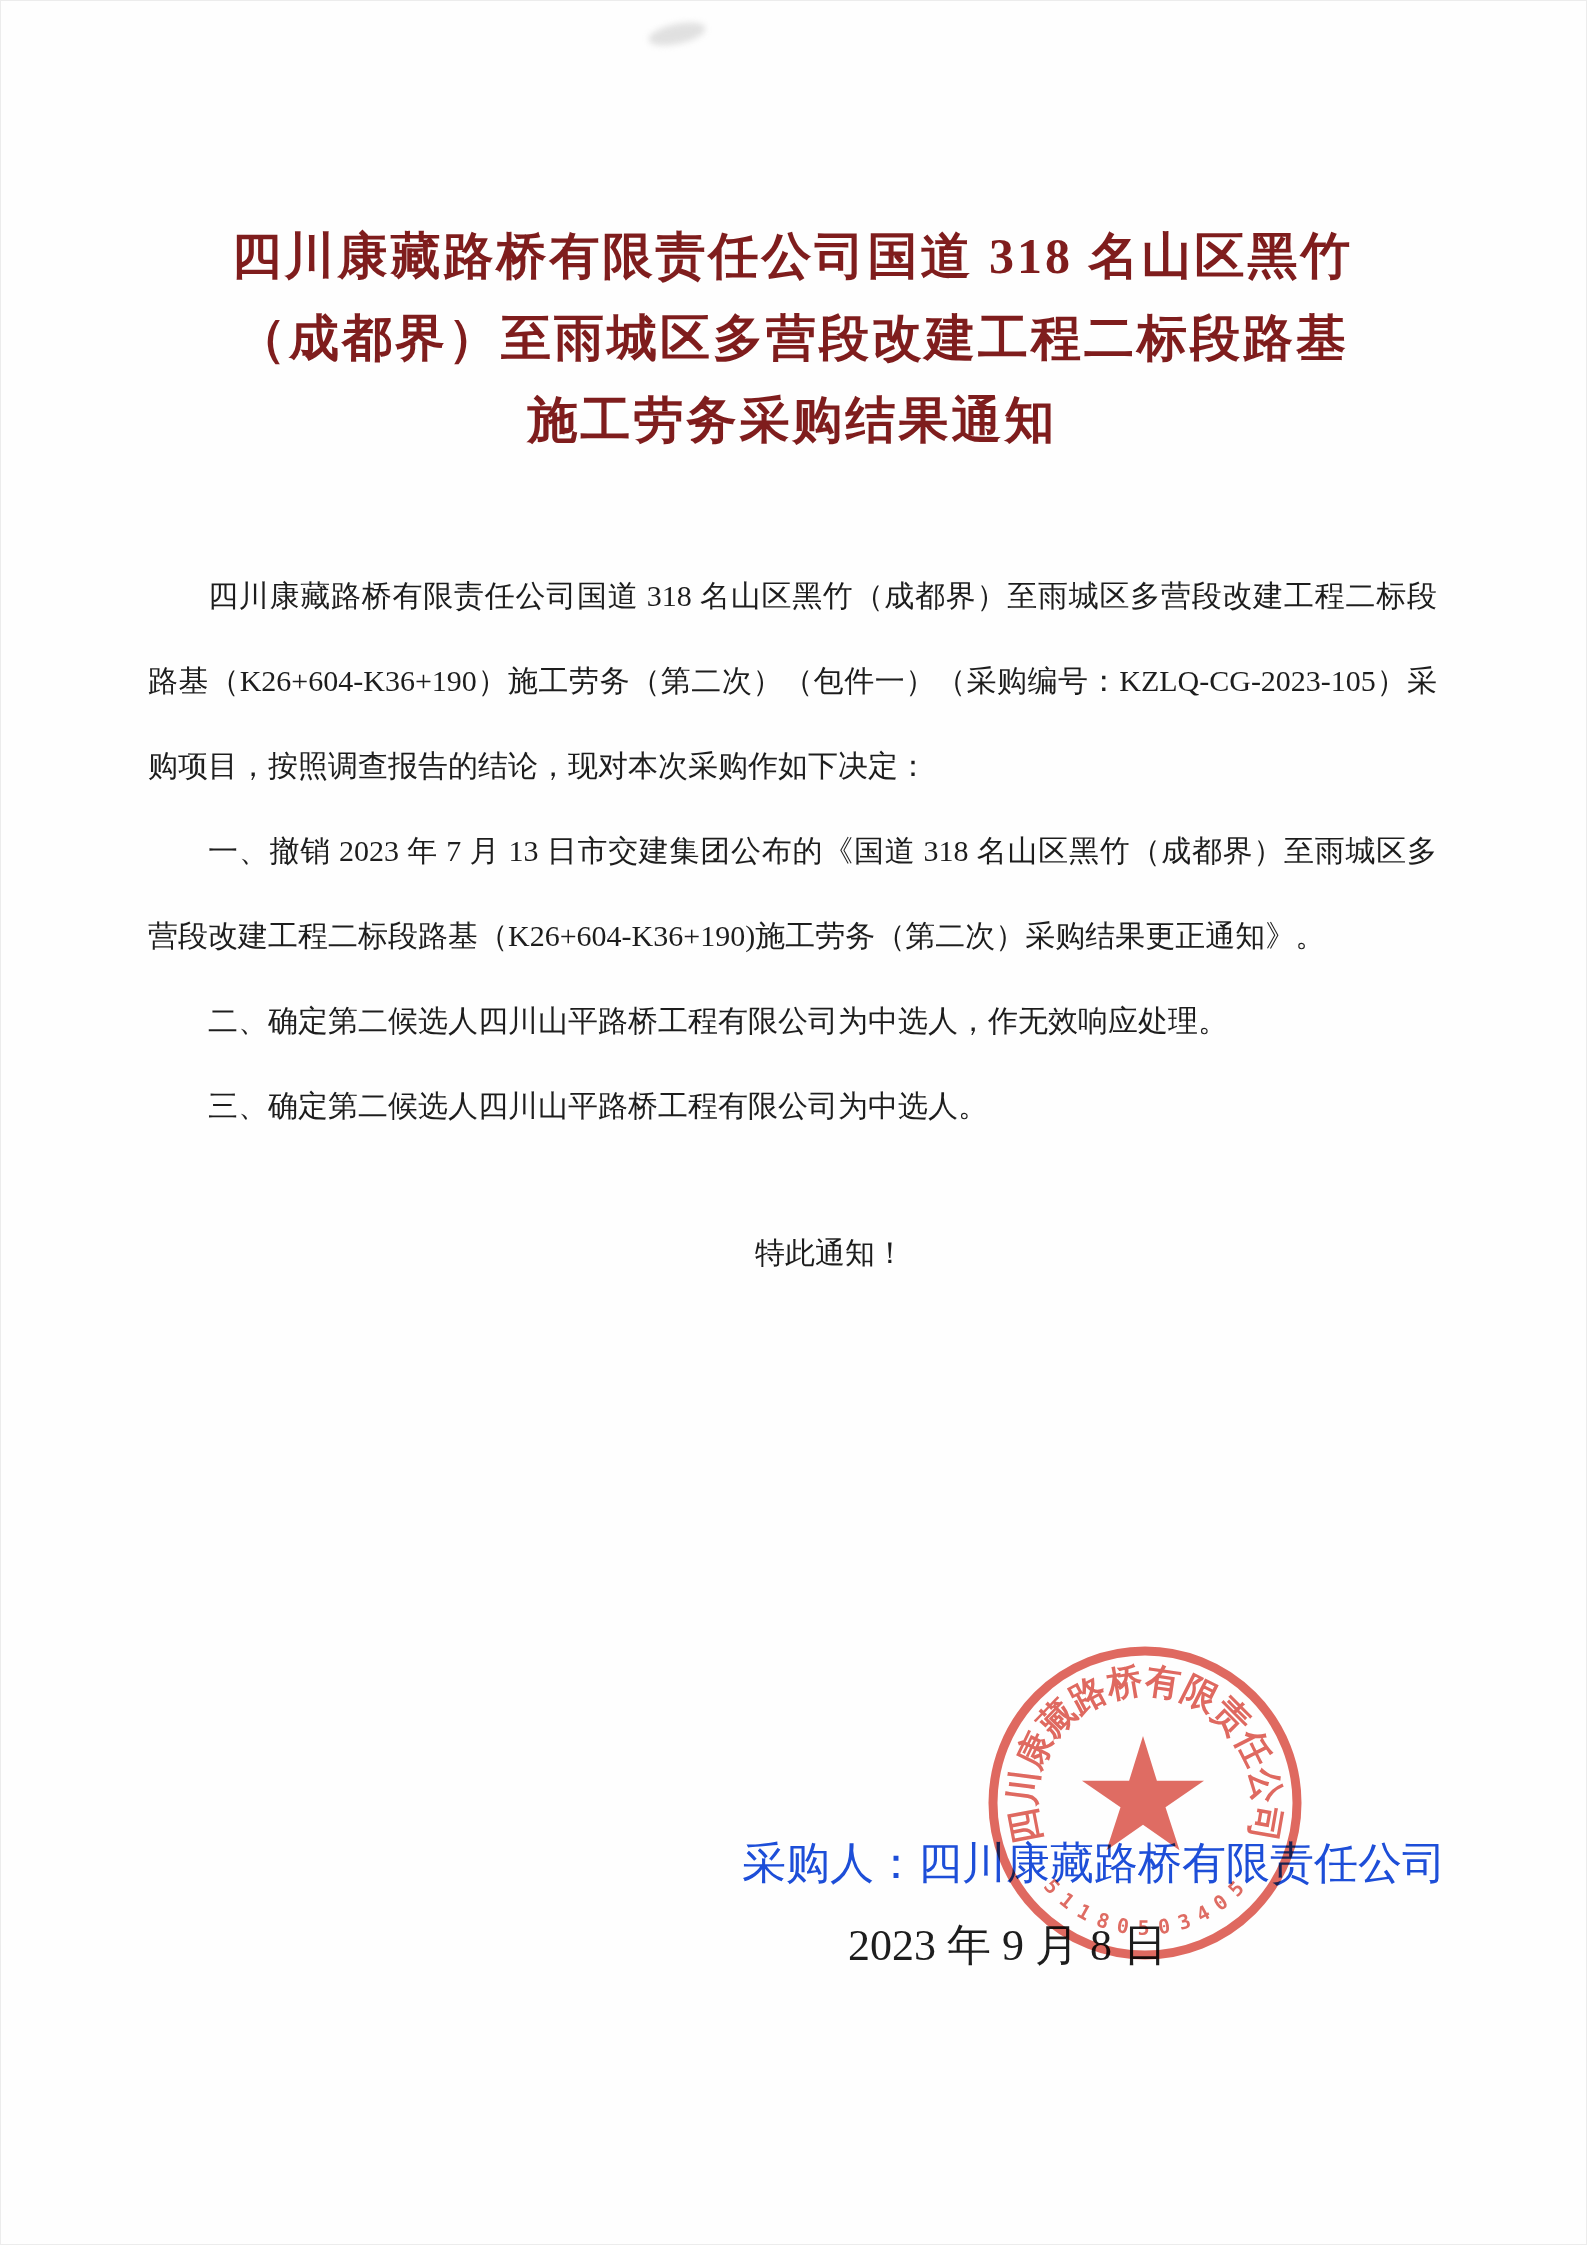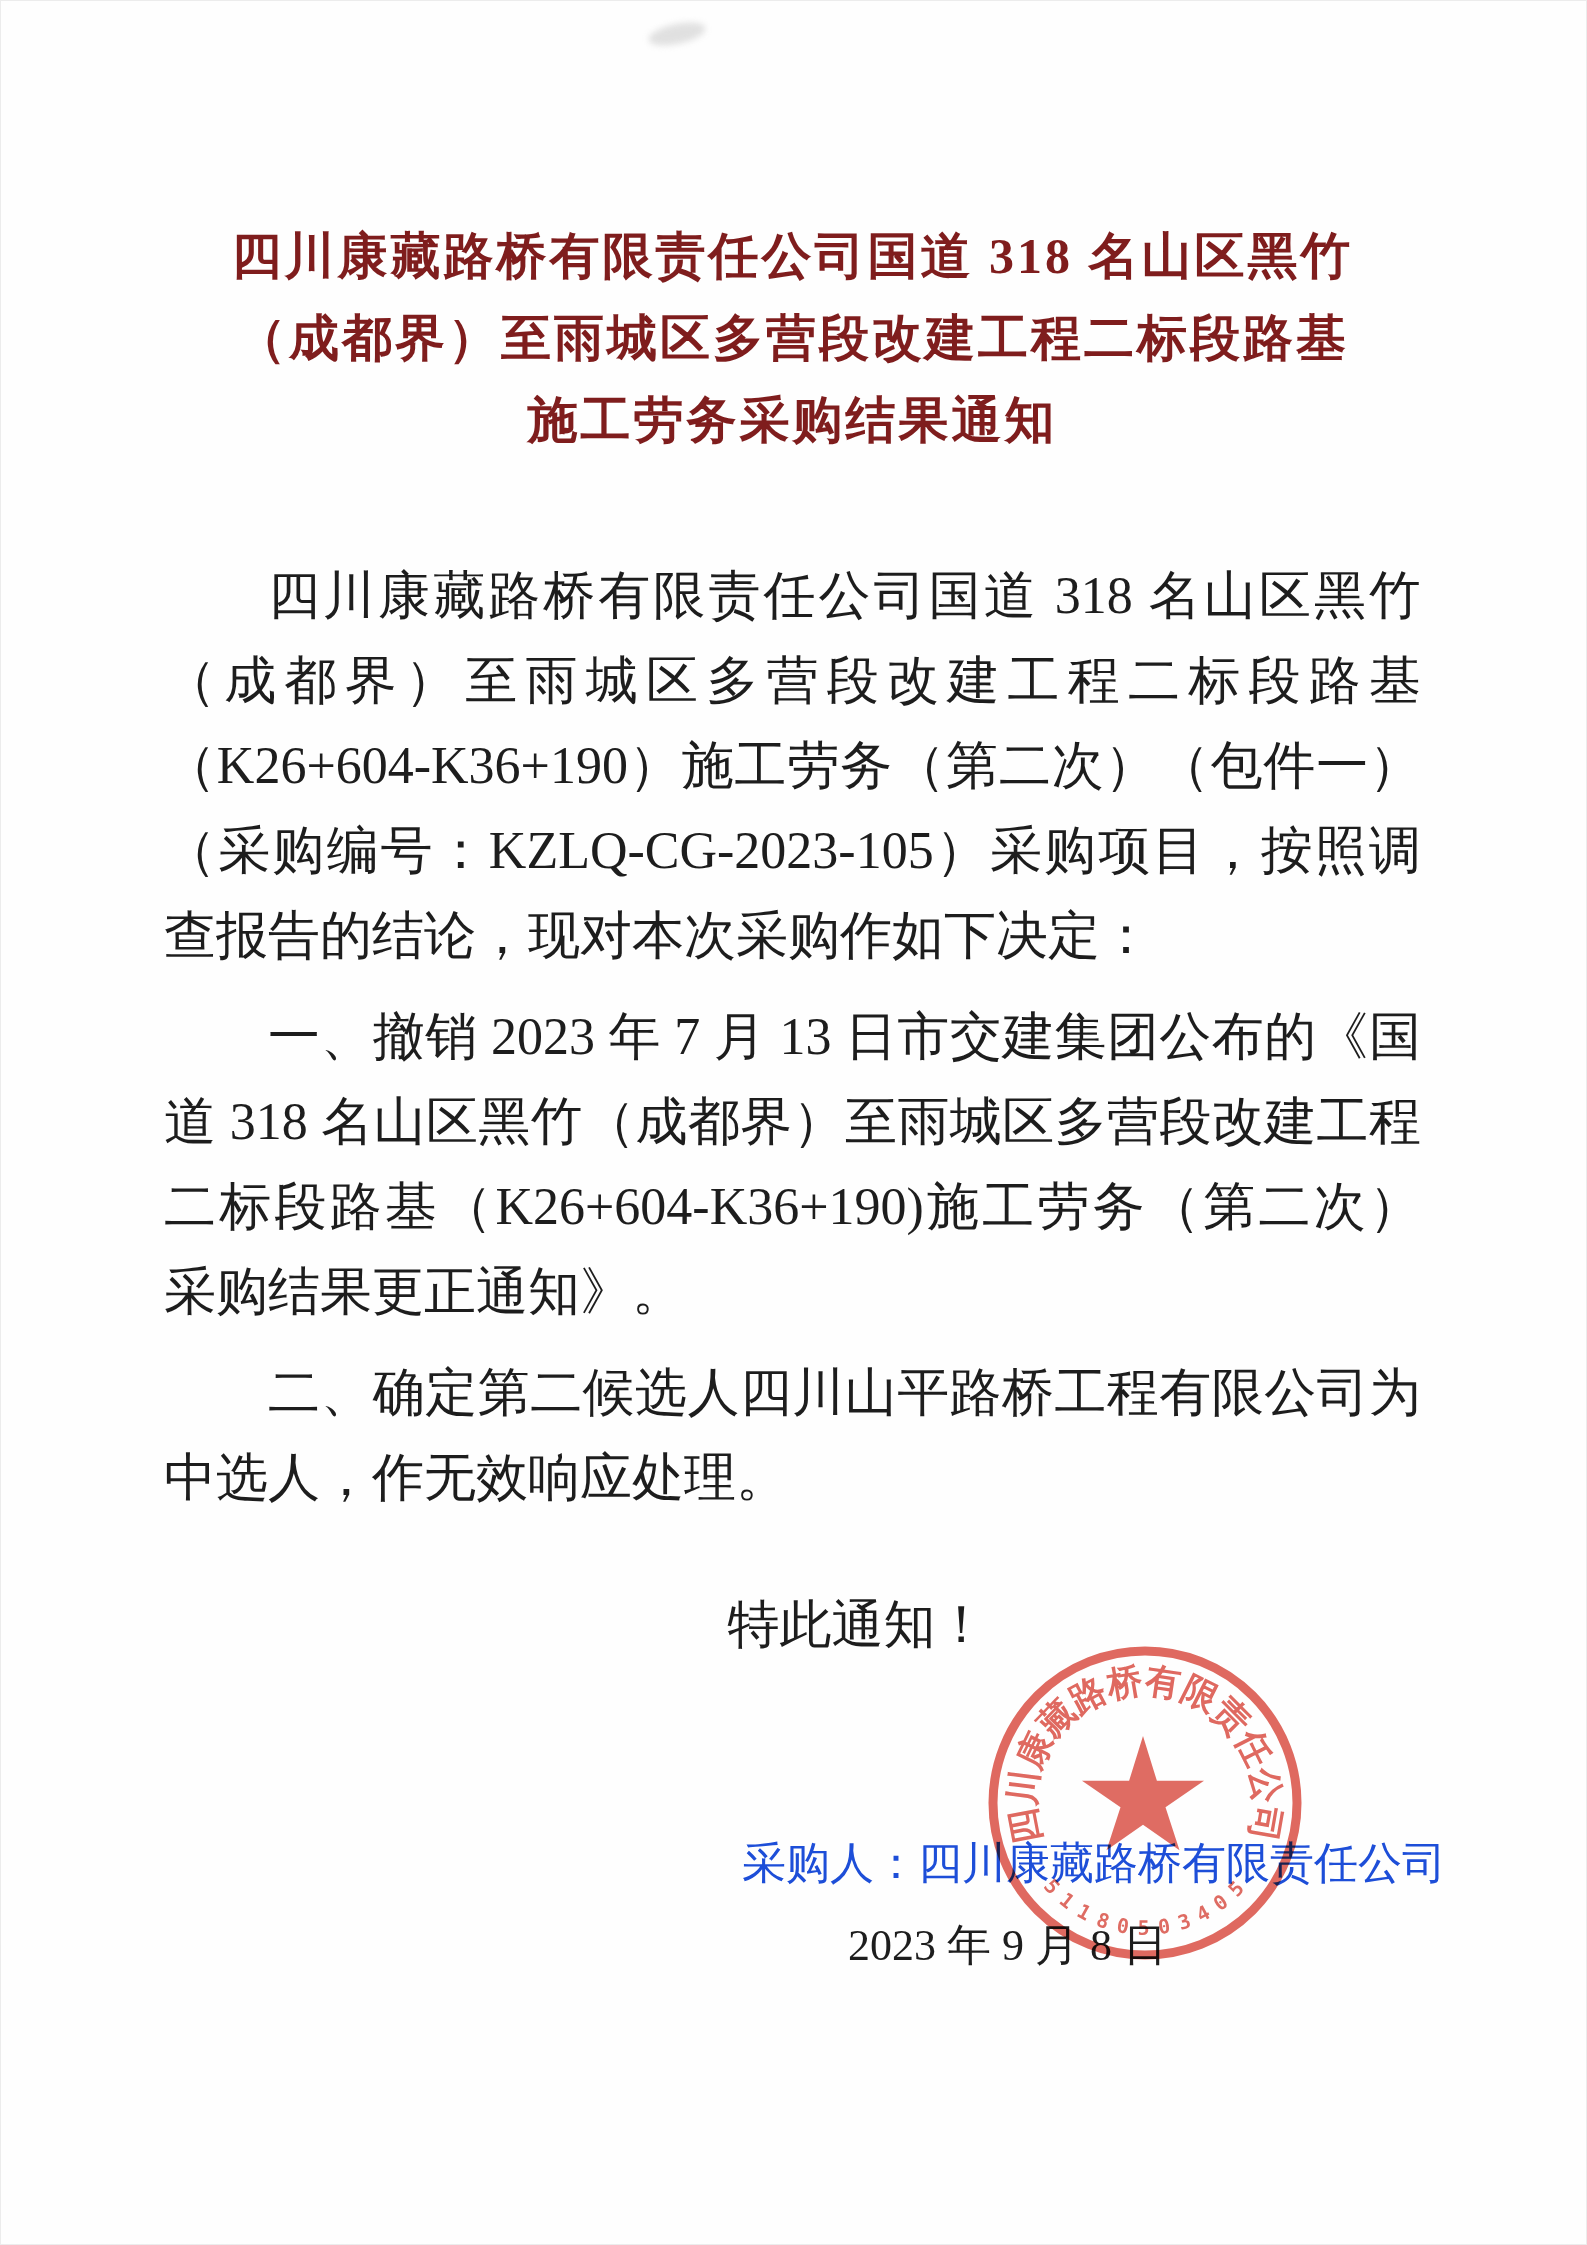--- a/index.html
+++ b/index.html
@@ -22,22 +22,22 @@
     font-family:"Liberation Serif", serif;
     font-weight:900;
     font-size:50px;
     line-height:82px;
     letter-spacing:3px;
     color:#7f1d1d;
   }
   .title .tline{display:block;}
   .body-text{margin-top:92px;}
   .body-text p{
-    margin:16px;
-    font-size:52px;
+    margin:0;
+    font-size:30px;
     line-height:85px;
     text-align:justify;
     text-indent:2em;
     color:#1d1d1d;
   }
   .body-text p.closing{
     margin-top:62px;
     text-indent:2.5em;
     text-align:center;
   }
@@ -75,20 +75,21 @@
     <h1 class="title">
       <span class="tline">四川康藏路桥有限责任公司国道 318 名山区黑竹</span>
       <span class="tline">（成都界）至雨城区多营段改建工程二标段路基</span>
       <span class="tline">施工劳务采购结果通知</span>
     </h1>
 
     <div class="body-text">
       <p>四川康藏路桥有限责任公司国道 318 名山区黑竹（成都界）至雨城区多营段改建工程二标段路基（K26+604-K36+190）施工劳务（第二次）（包件一）（采购编号：KZLQ-CG-2023-105）采购项目，按照调查报告的结论，现对本次采购作如下决定：</p>
       <p>一、撤销 2023 年 7 月 13 日市交建集团公布的《国道 318 名山区黑竹（成都界）至雨城区多营段改建工程二标段路基（K26+604-K36+190)施工劳务（第二次）采购结果更正通知》。</p>
       <p>二、确定第二候选人四川山平路桥工程有限公司为中选人，作无效响应处理。</p>
+      <p>三、确定第二候选人四川山平路桥工程有限公司为中选人。</p>
       <p class="closing">特此通知！</p>
     </div>
 
   </div>
 
   <div class="sig-buyer">采购人：四川康藏路桥有限责任公司</div>
   <div class="sig-date">2023 年 9 月 8 日</div>
 
   <svg class="stamp" viewBox="0 0 330 330" xmlns="http://www.w3.org/2000/svg">
     <defs>

